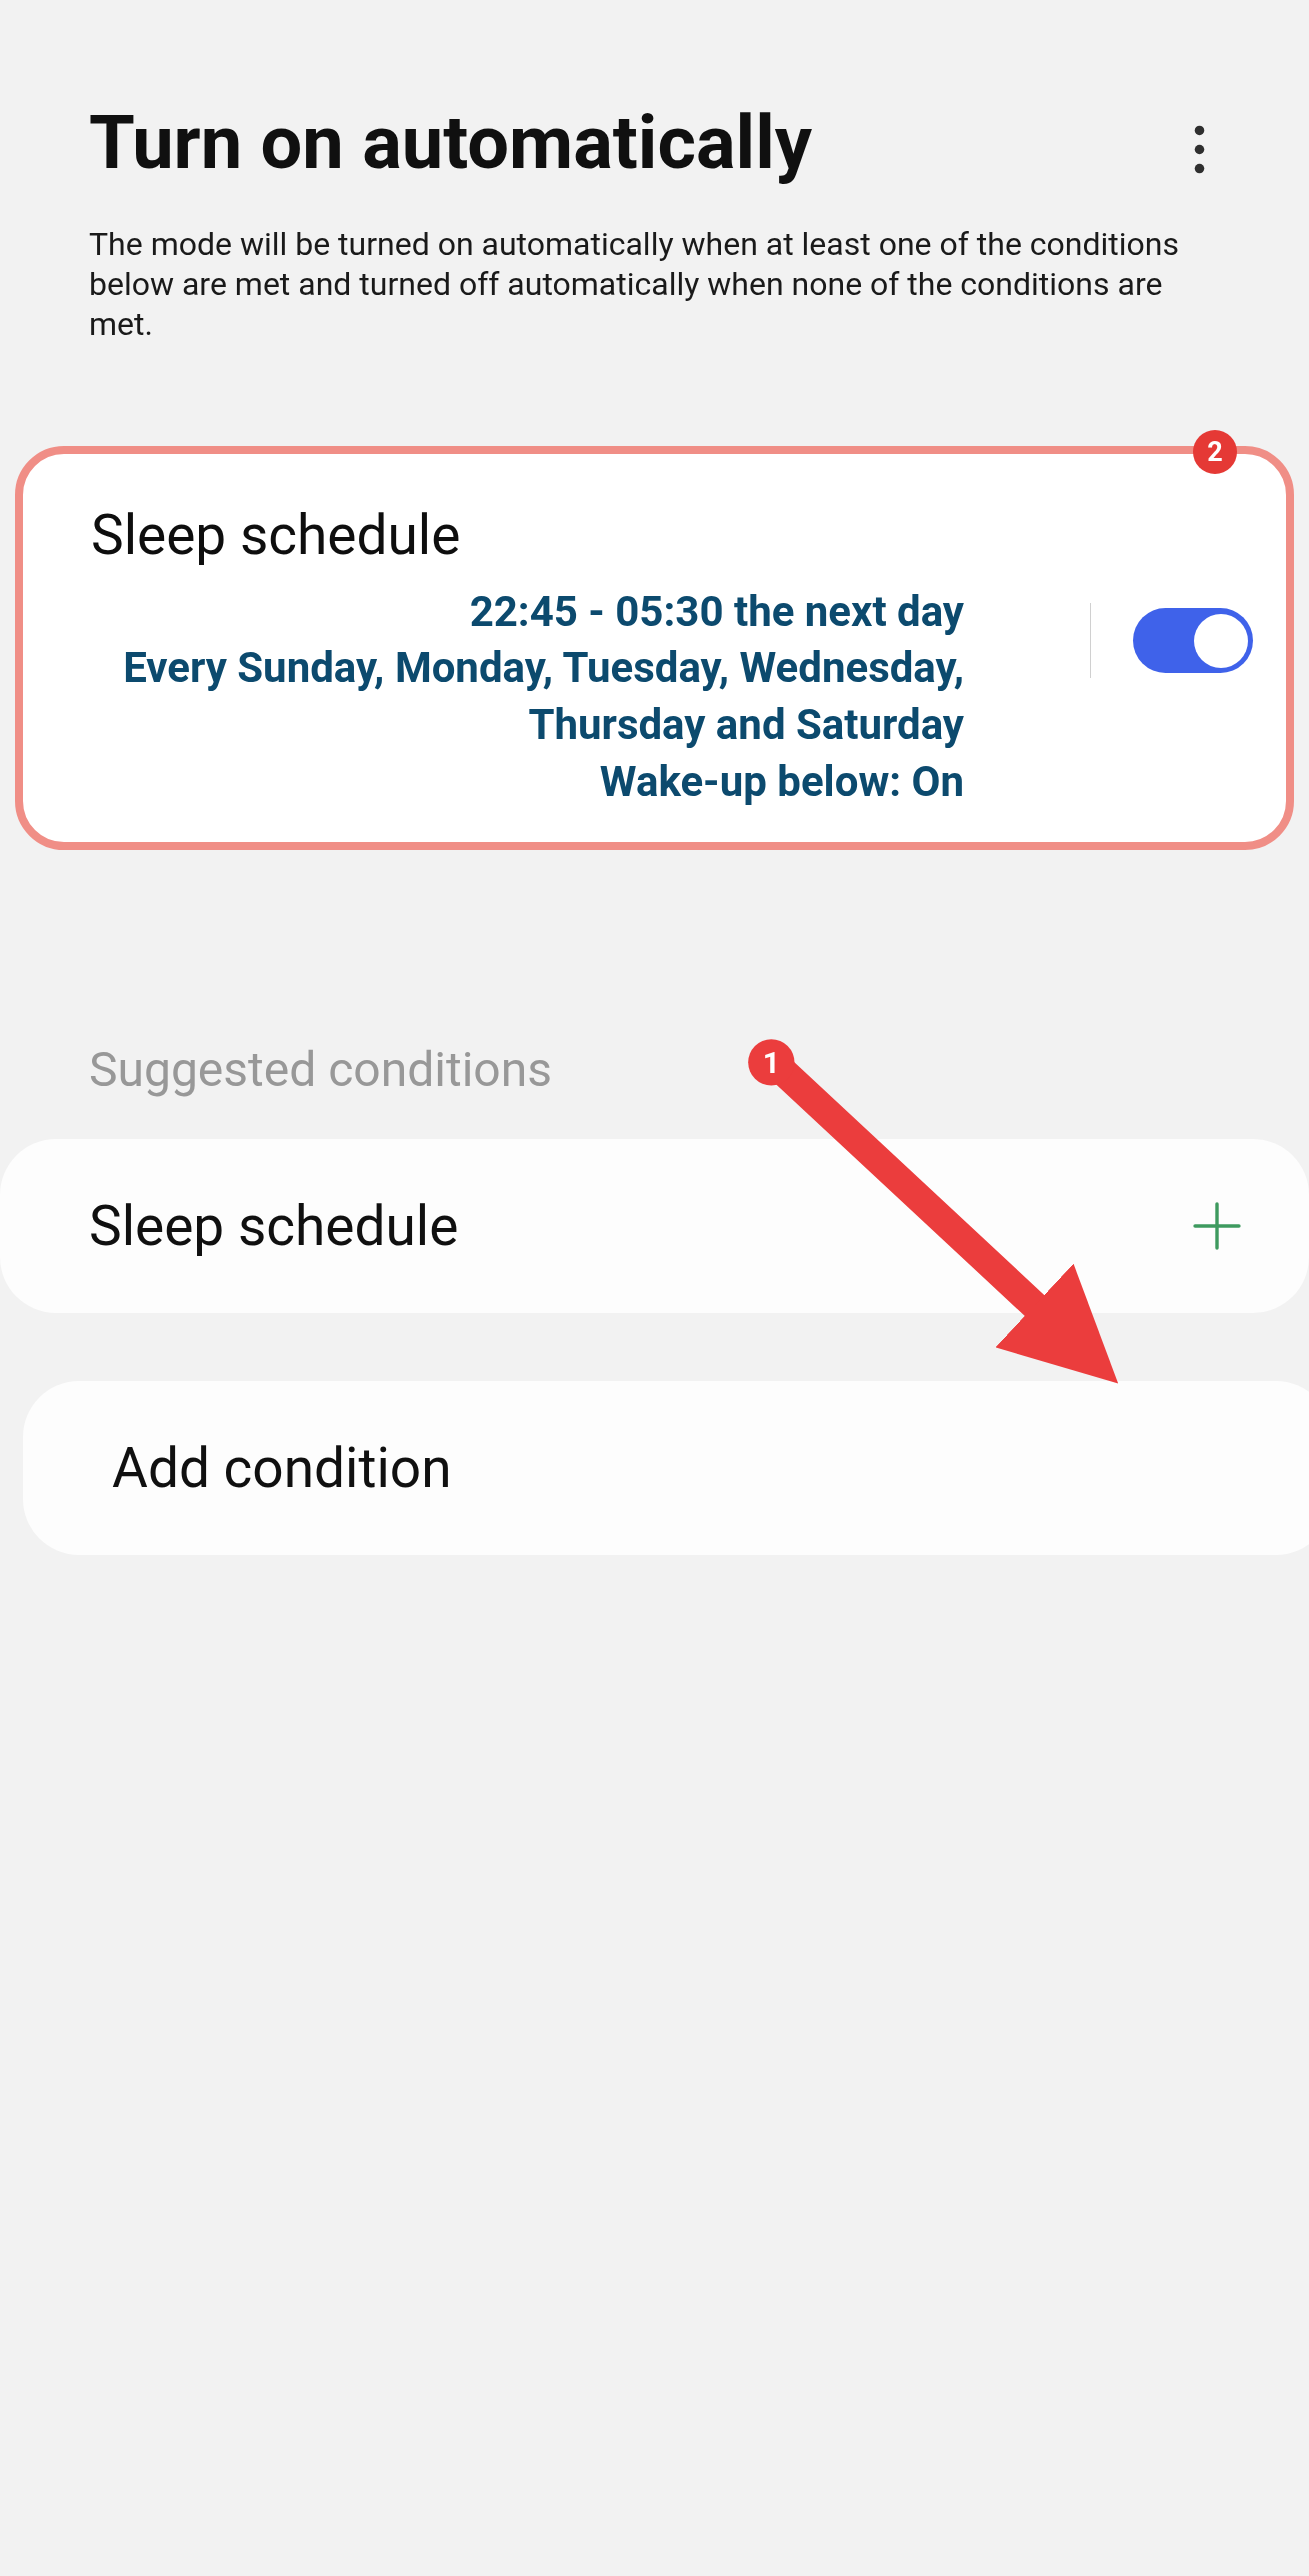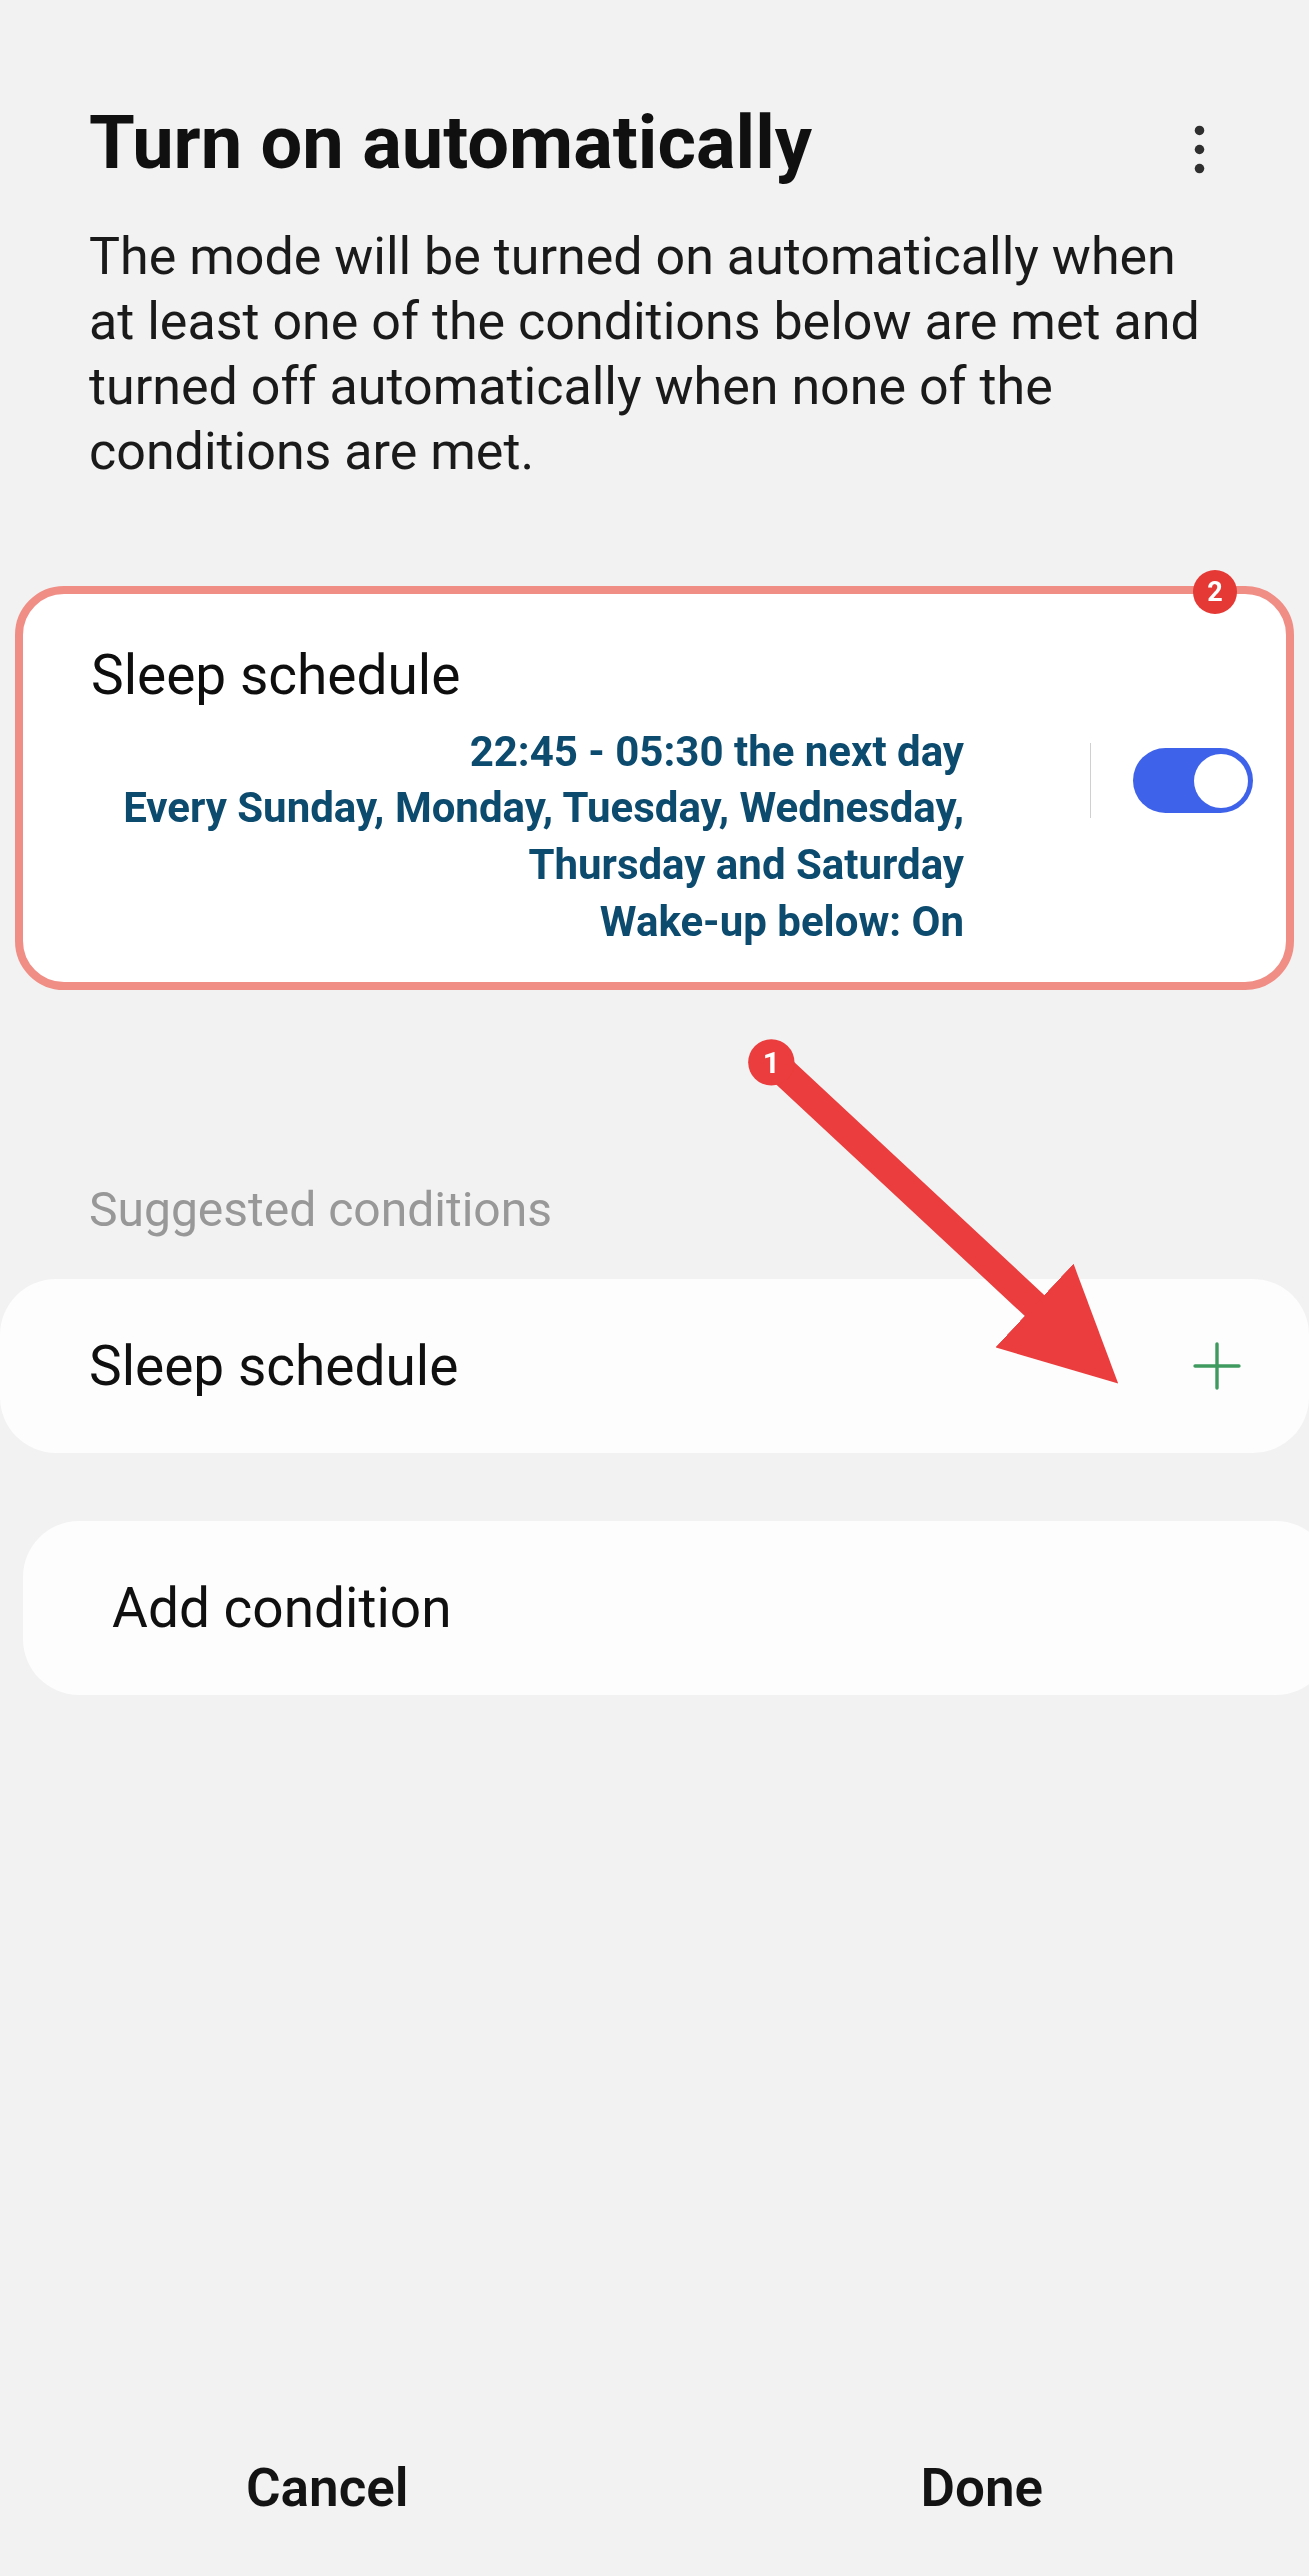--- a/index.html
+++ b/index.html
@@ -41,21 +41,21 @@
     width: 41px;
     height: 41px;
     display: flex;
     align-items: center;
     justify-content: center;
   }
   .more-button svg { width: 11px; height: 49px; }
 
   .description {
     padding: 41px 101px 0 89px;
-    font-size: 52px;
+    font-size: 32px;
     line-height: 1.25;
     color: #1a1a1a;
     font-weight: 400;
   }
 
   .card {
     margin: 102px 15px 0 15px;
     background: #fff;
     border-radius: 49px;
     padding: 38px 0 31px 0;
@@ -236,24 +236,20 @@
     <svg class="plus-icon" viewBox="0 0 70 70">
       <line x1="35" y1="3" x2="35" y2="67" stroke="#3e9a5f" stroke-width="5" stroke-linecap="round"></line>
       <line x1="3" y1="35" x2="67" y2="35" stroke="#3e9a5f" stroke-width="5" stroke-linecap="round"></line>
     </svg>
   </div>
 
   <div class="list-item">
     <span class="label">Add condition</span>
   </div>
 
-  <div class="bottom-bar">
-    <div class="bottom-btn">Cancel</div>
-    <div class="bottom-btn">Done</div>
-  </div>
 
   <svg class="arrow-overlay" viewBox="0 0 580 540">
     <defs>
       <marker id="ah" markerWidth="4" markerHeight="4" refX="2.2" refY="2" orient="auto">
         <polygon points="0,0 4,2 0,4" fill="#eb3d3d"></polygon>
       </marker>
     </defs>
     <line x1="60" y1="50" x2="500" y2="460" stroke="#eb3d3d" stroke-width="42" stroke-linecap="round" marker-end="url(#ah)"></line>
     <circle cx="46" cy="40" r="34" fill="#eb3d3d"></circle>
     <text x="46" y="55" text-anchor="middle" font-size="44" fill="#fff" font-weight="700">1</text>

